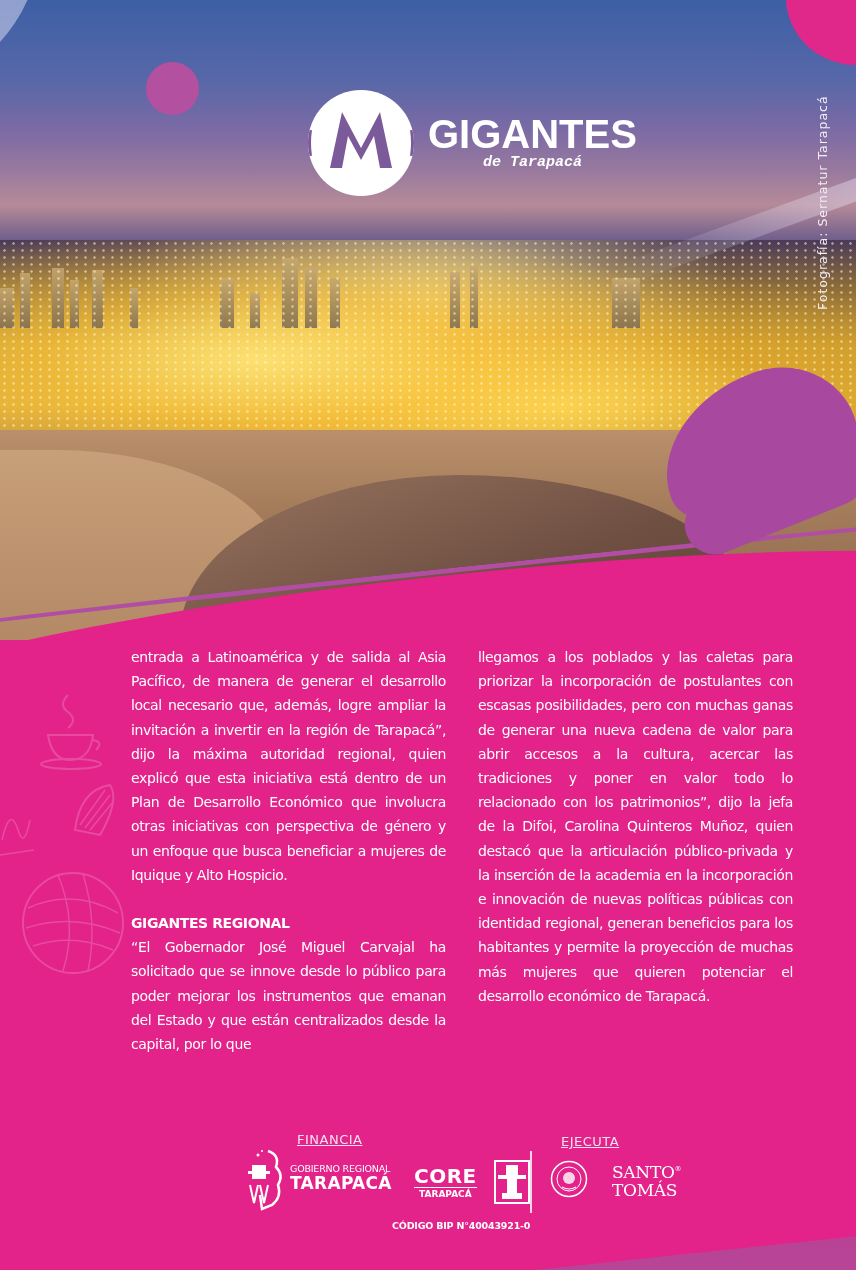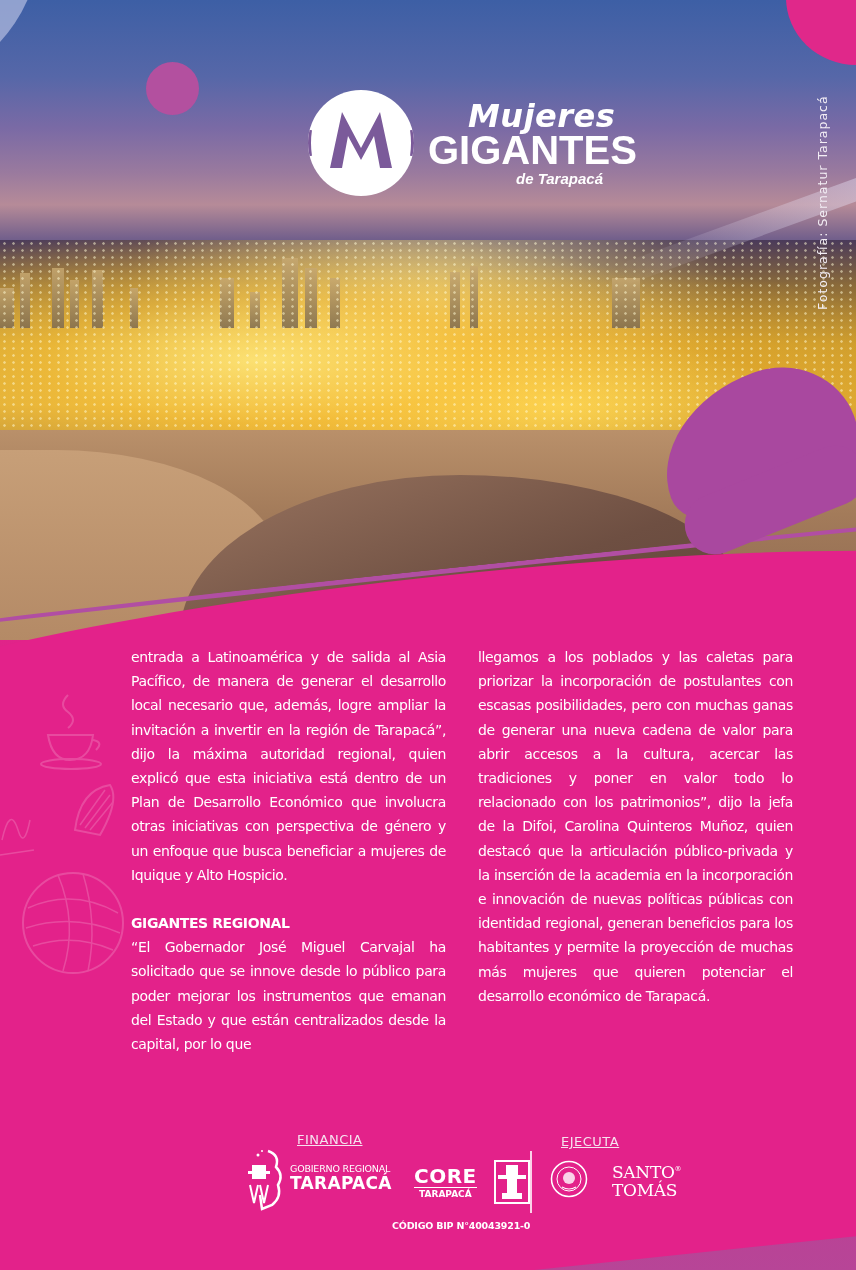--- a/index.html
+++ b/index.html
@@ -111,22 +111,22 @@
     .logo-text { color: #fff; line-height: 1; }
     .logo-mujeres {
       font-family: "DejaVu Sans", sans-serif; font-weight: bold; font-style: italic;
       font-size: 32px; margin-left: 40px; letter-spacing: 0.5px;
     }
     .logo-gigantes {
       font-family: "Liberation Sans", sans-serif; font-weight: bold;
       font-size: 40px; letter-spacing: 0px; margin-top: -2px;
     }
     .logo-de {
-      font-family: Liberation Sans, sans-serif; font-style: italic; font-weight: bold;
-      font-size: 15px; margin-left: 88px; margin-top: 1px;
+      font-family: Liberation Mono, monospace; font-style: italic; font-weight: bold;
+      font-size: 15px; margin-left: 55px; margin-top: 1px;
     }
     
     .credit {
       position: absolute; left: 815px; top: 310px;
       transform-origin: 0 0; transform: rotate(-90deg);
       color: #f3eef5; font-size: 12.5px; letter-spacing: 1px; white-space: nowrap;
       font-family: "DejaVu Sans", sans-serif;
     }
     
     .doodle { position: absolute; opacity: 0.18; }
@@ -207,21 +207,20 @@
 <div class="logo">
   <div class="logo-circle">
     <svg width="106" height="106" viewBox="0 0 106 106">
       <path d="M22 78 L34 22 L53 58 L72 22 L84 78 L72 78 L66 46 L53 70 L40 46 L34 78 Z" fill="#7b5a9a"></path>
       <rect x="0" y="0" width="10" height="106" fill="#7b5a9a" opacity="0.0"></rect>
       <path d="M2 40 Q0 53 2 66" stroke="#7b5a9a" stroke-width="4" fill="none"></path>
       <path d="M104 40 Q106 53 104 66" stroke="#7b5a9a" stroke-width="4" fill="none"></path>
     </svg>
   </div>
   <div class="logo-text">
-    <div class="logo-mujeres">Mujeres</div>
     <div class="logo-gigantes">GIGANTES</div>
     <div class="logo-de">de Tarapacá</div>
   </div>
 </div>
 
 <div class="credit">Fotografía: Sernatur Tarapacá</div>
 
 <svg class="doodle" style="left:38px;top:690px" width="70" height="80" viewBox="0 0 70 80">
   <path d="M30 5 Q20 15 30 22 Q40 30 30 38" stroke="#fff" stroke-width="2" fill="none"></path>
   <path d="M10 45 L55 45 Q52 70 32 70 Q14 70 10 45 Z" stroke="#fff" stroke-width="2" fill="none"></path>

